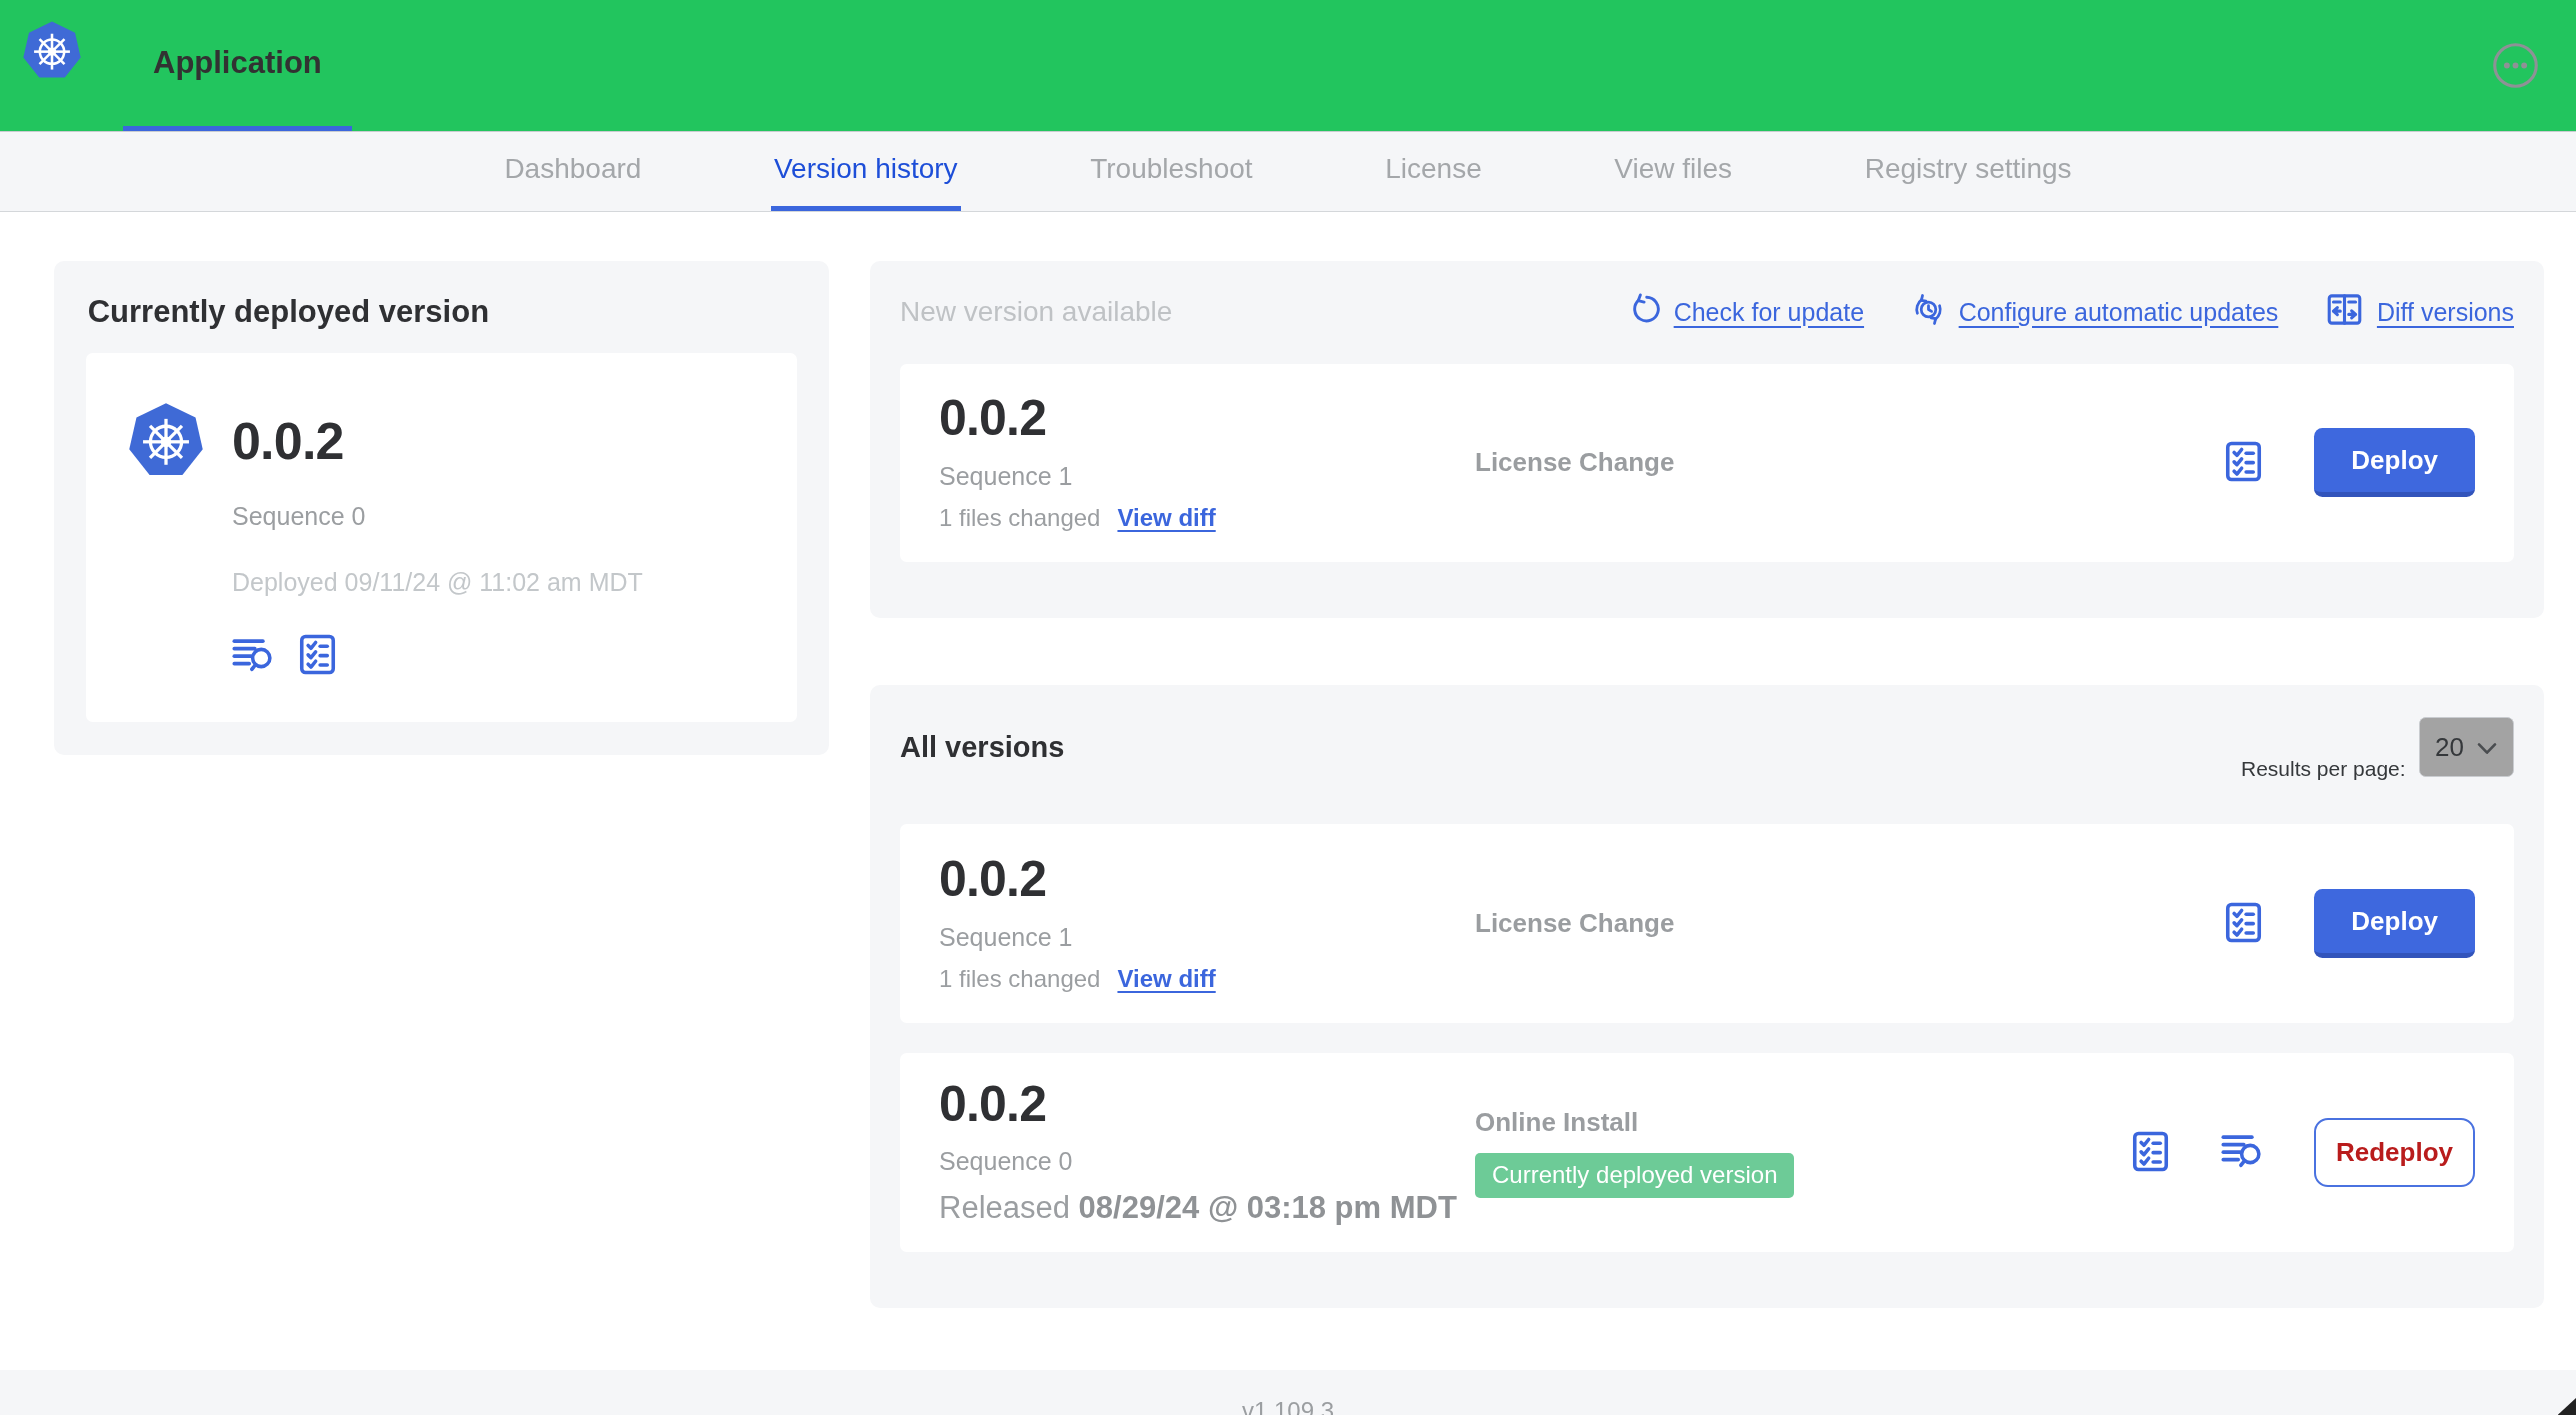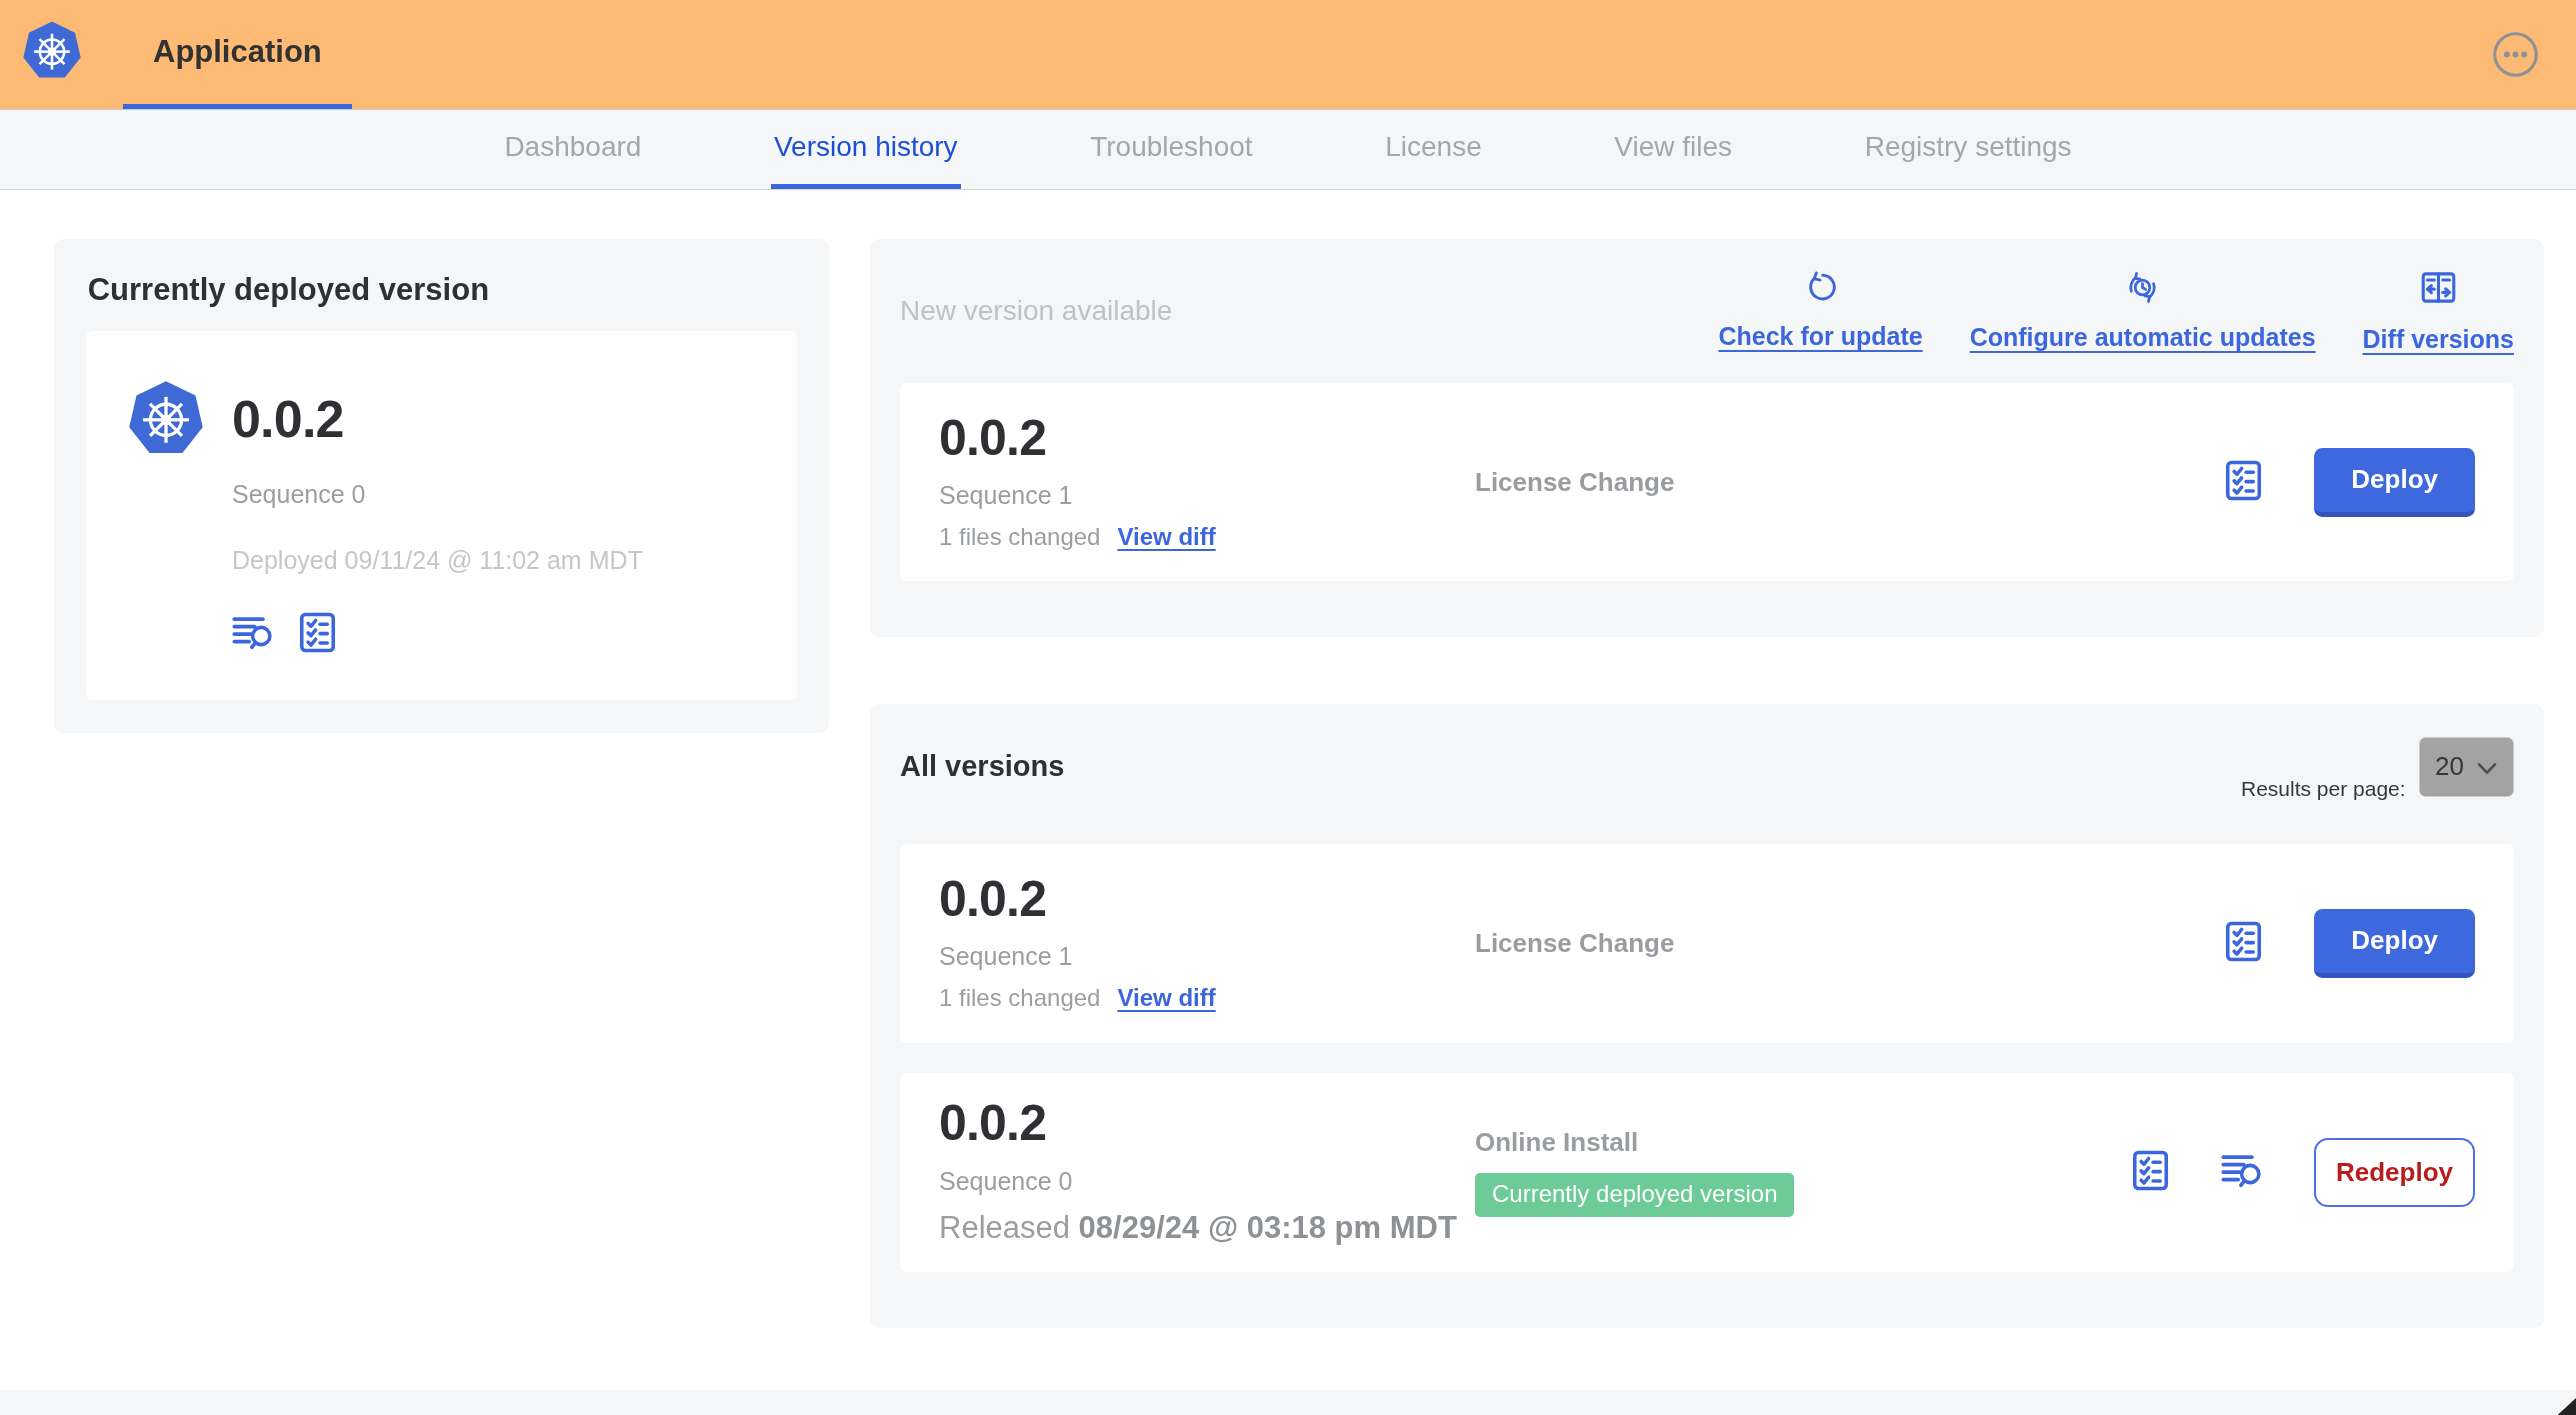--- a/index.html
+++ b/index.html
@@ -6,21 +6,21 @@
   html,body { margin:0; padding:0; }
   body {
     width: 2576px; height: 1415px; overflow: hidden;
     background: #fff;
     font-family: "Liberation Sans", "DejaVu Sans", sans-serif;
     color: #323232;
     position: relative;
   }
   
   .topbar {
-    height: 110px; background: #fdba74; border-bottom: 0.8px solid #c9ccd0;
+    height: 132px; background: #22c55e; border-bottom: 0.8px solid #c9ccd0;
     display: flex; align-items: stretch; justify-content: flex-end;
   }
   .logo-wrap { width: 64px; height: 64px; margin: 19px 0 0 20px; flex: 0 0 auto; }
   .app-tab {
     display: flex; align-items: center; margin-left: 39px; padding: 0 30px;
     border-bottom: 5.9px solid #3b66dd; font-size: 31px; font-weight: 600; color: #323232;
   }
   .menu-btn {
     margin-left: auto; margin-right: 37px; align-self: center;
     width: 47px; height: 47px; border: none; background: none; padding: 0; cursor: pointer;
@@ -47,21 +47,21 @@
   .dc-seq { margin-top: 20px; font-size: 25px; color: #9b9ea1; }
   .dc-deployed { margin-top: 37px; font-size: 25px; color: #c3c7ca; }
   .dc-icons { margin-top: 35px; display: flex; gap: 18.4px; align-items: center; }
   .icon-btn { border: none; background: none; padding: 0; cursor: pointer; display: flex; color: #3b66dd; }
   
   .right-col { flex: 1; display: flex; flex-direction: column; gap: 67px; }
   .panel-right { padding: 28.5px 30px 56px; }
   .nv-header { display: flex; align-items: center; min-height: 44px; }
   .nv-title { font-size: 28px; color: #bfc2c5; font-weight: 400; }
   .nv-actions { margin-left: auto; display: flex; gap: 47px; align-items: center; }
-  .link-action { display: flex; align-items: center; gap: 12.6px; color: #3b66dd; font-size: 25px; font-weight: 700; cursor: pointer; text-decoration: none; flex-direction: column; }
+  .link-action { display: flex; align-items: center; gap: 12.6px; color: #3b66dd; font-size: 25px; font-weight: 400; cursor: pointer; text-decoration: none; }
   .link-action .lbl { text-decoration: underline; text-underline-offset: 5px; }
   .version-card {
     background: #fff; border-radius: 6.7px; margin-top: 29px; min-height: 198px;
     display: flex; align-items: center; padding: 17px 39px;
   }
   .v-left { width: 536px; flex: 0 0 auto; }
   .v-version { font-size: 50px; font-weight: 700; color: #2f3033; letter-spacing: -0.8px; line-height: 1; }
   .v-seq { margin-top: 18.4px; font-size: 25px; color: #9b9ea1; }
   .v-files { margin-top: 13.4px; font-size: 24px; color: #9b9ea1; display: flex; gap: 17px; align-items: center; }
   .view-diff { color: #3b66dd; font-weight: 700; text-decoration: underline; text-underline-offset: 4.2px; cursor: pointer; }

